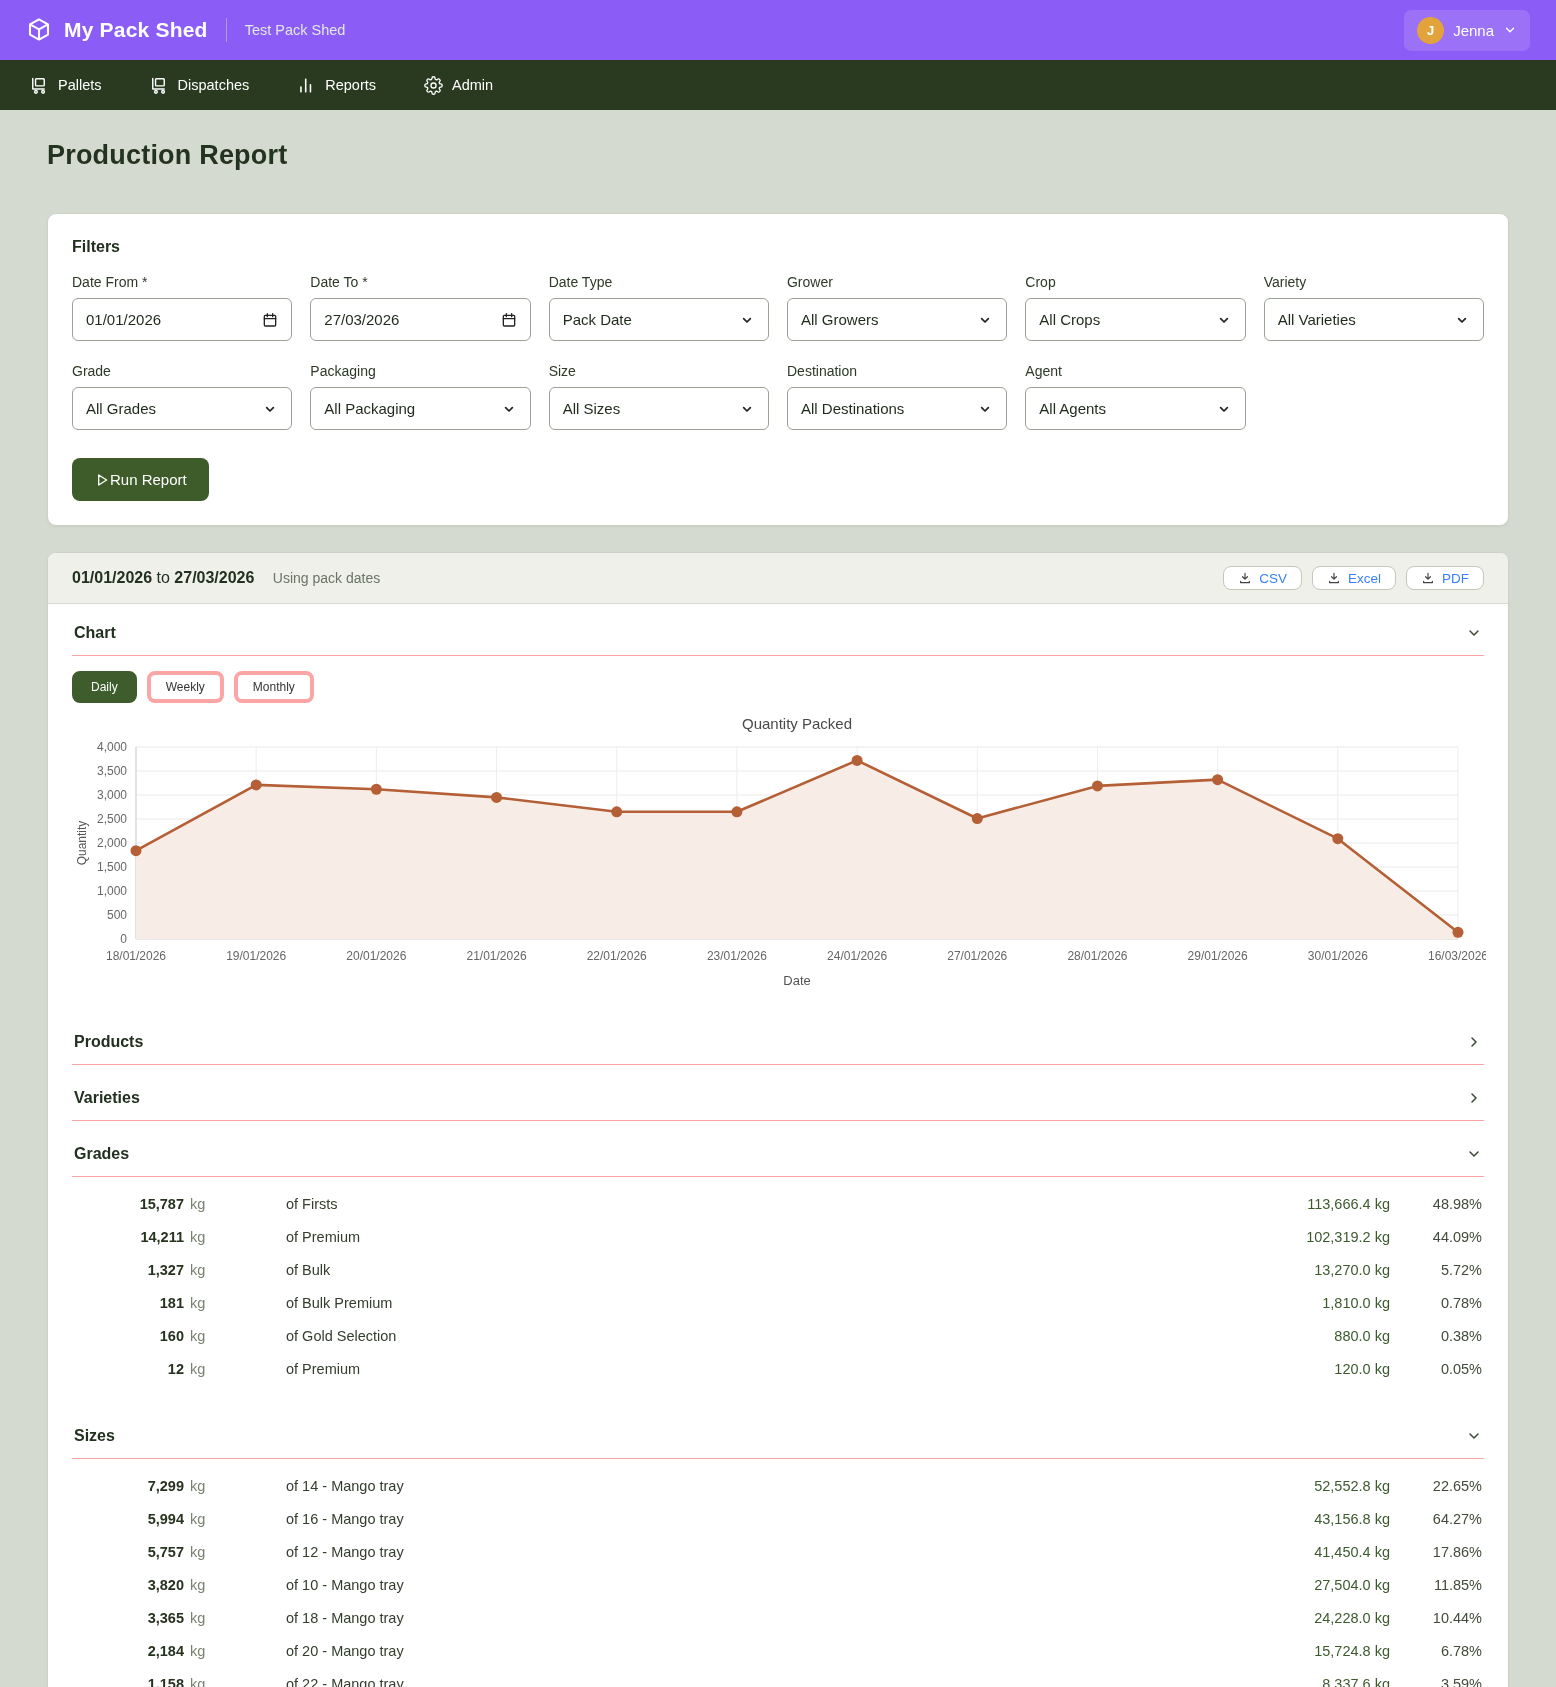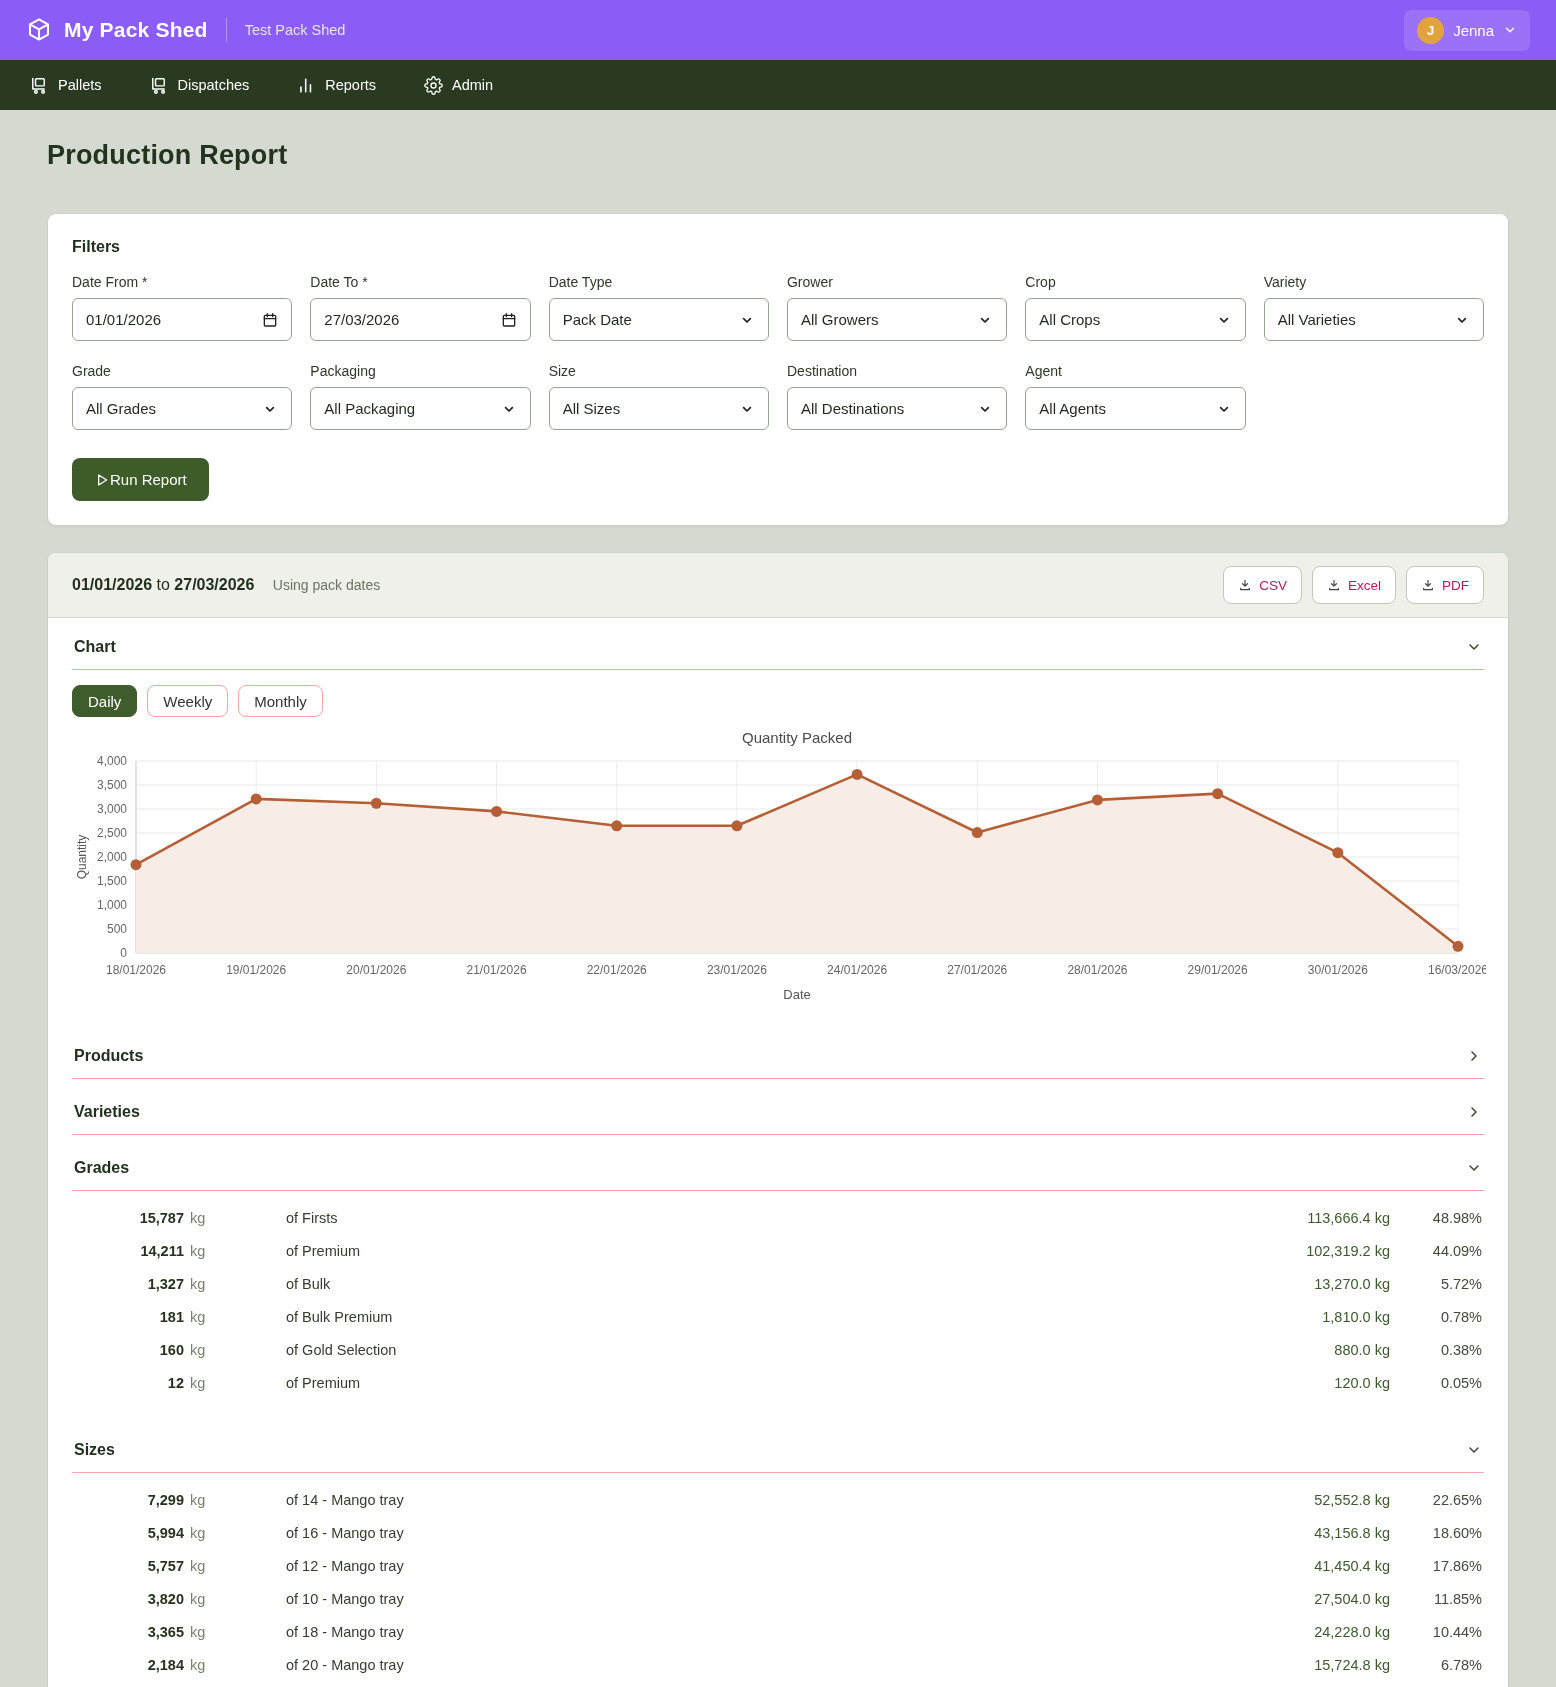--- a/index.html
+++ b/index.html
@@ -37,29 +37,29 @@
   .c-ico { display:inline-flex; width:16px; height:16px; color:#222; }
   .run-btn { margin-top:28px; background:#3d5c2a; color:#fff; border:none; border-radius:8px; height:43px; padding:0 22px; font-size:15px; display:flex; align-items:center; gap:0; cursor:pointer; font-family:inherit; }
 
   
   .results-card { margin-top:26px; overflow:hidden; }
   .results-header { background:#eef0e9; border-bottom:1px solid #d7dbcd; padding:13px 24px; display:flex; align-items:center; justify-content:space-between; }
   .range-text { font-size:16px; font-weight:bold; color:#22301f; }
   .range-to { font-weight:normal; }
   .range-note { font-size:14px; color:#6b7465; margin-left:14px; }
   .export-group { display:flex; gap:10px; }
-  .export-btn { background:#fff; border:1px solid #c3c8ba; border-radius:8px; height:38px; padding:0 14px; font-size:13.5px; color:#be185d; display:flex; align-items:center; gap:7px; cursor:pointer; font-family:inherit; }
+  .export-btn { background:#fff; border:1px solid #c3c8ba; border-radius:8px; height:24px; padding:0 14px; font-size:13.5px; color:#3b82f6; display:flex; align-items:center; gap:7px; cursor:pointer; font-family:inherit; }
 
   .results-body { padding:0 24px 10px; }
   .sec-hdr { display:flex; align-items:center; justify-content:space-between; padding:24px 2px 13px; border-bottom:1px solid #fca5a5; cursor:pointer; }
   .sec-title { font-size:16px; font-weight:bold; color:#22301f; }
   .sec-chev { display:inline-flex; width:16px; height:16px; color:#3a4733; }
 
   .toggles { display:flex; gap:10px; margin-top:15px; }
-  .toggle-btn { border-radius:8px; height:32px; padding:0 15px; font-size:15px; cursor:pointer; font-family:inherit; background:#fff; border:1px solid #fca5a5; color:#333;text-align:right; }
+  .toggle-btn { border-radius:8px; height:32px; padding:0 15px; font-size:12px; cursor:pointer; font-family:inherit; background:#fff; border:4px solid #fca5a5; color:#333;text-align:right; }
   .toggle-btn.active { background:#3f5c2c; border-color:#3f5c2c; color:#fff; }
 
   #chart { margin-top:10px; }
 
   .rows { padding:10px 2px 18px; }
   .data-row { display:grid; grid-template-columns:110px 30px 1fr auto 92px; align-items:center; height:33px; font-size:14.5px; }
   .r-count { text-align:right; font-weight:bold; color:#26331f; }
   .r-unit { color:#79816f; padding-left:6px; }
   .r-label { color:#333e2d; padding-left:72px; }
   .r-total { text-align:right; color:#3c5a2e; }
@@ -482,21 +482,21 @@
          <span class="r-unit">kg</span>
          <span class="r-label">of 14 - Mango tray</span>
          <span class="r-total">52,552.8 kg</span>
          <span class="r-pct">22.65%</span>
        </div>
           <div class="data-row">
          <span class="r-count">5,994</span>
          <span class="r-unit">kg</span>
          <span class="r-label">of 16 - Mango tray</span>
          <span class="r-total">43,156.8 kg</span>
-         <span class="r-pct">18.60%</span>
+         <span class="r-pct">64.27%</span>
        </div>
           <div class="data-row">
          <span class="r-count">5,757</span>
          <span class="r-unit">kg</span>
          <span class="r-label">of 12 - Mango tray</span>
          <span class="r-total">41,450.4 kg</span>
          <span class="r-pct">17.86%</span>
        </div>
           <div class="data-row">
          <span class="r-count">3,820</span>

